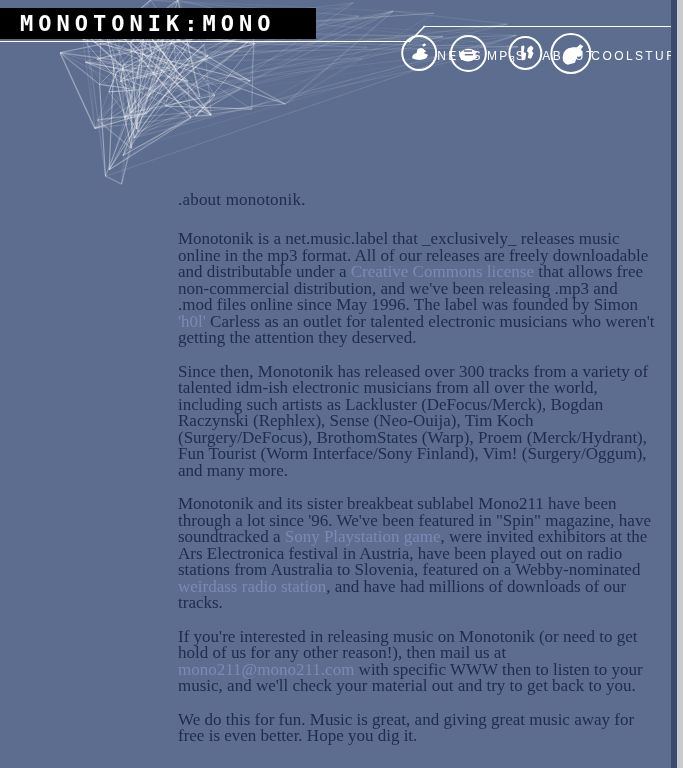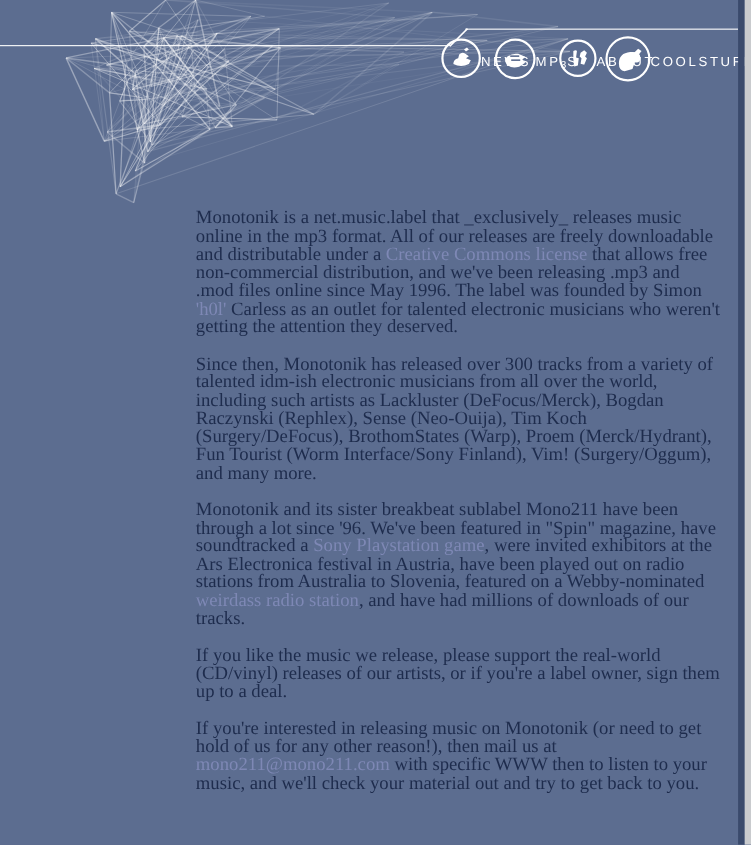--- a/index.html
+++ b/index.html
@@ -322,20 +322,23 @@
       <line x1="353.4" y1="2.7" x2="109.2" y2="169.8" stroke="rgba(255,255,255,0.10)" stroke-width="1.17"></line>
       <line x1="393.0" y1="11.2" x2="163.7" y2="52.9" stroke="rgba(255,255,255,0.13)" stroke-width="0.74"></line>
       <line x1="393.0" y1="11.2" x2="208.0" y2="55.4" stroke="rgba(255,255,255,0.08)" stroke-width="0.93"></line>
       <line x1="393.0" y1="11.2" x2="189.5" y2="61.1" stroke="rgba(255,255,255,0.08)" stroke-width="0.58"></line>
       <line x1="393.0" y1="11.2" x2="94.8" y2="128.4" stroke="rgba(255,255,255,0.13)" stroke-width="1.30"></line>
       <line x1="443.0" y1="36.6" x2="165.2" y2="32.5" stroke="rgba(255,255,255,0.08)" stroke-width="1.05"></line>
       <line x1="443.0" y1="36.6" x2="177.5" y2="86.4" stroke="rgba(255,255,255,0.13)" stroke-width="1.07"></line>
       <line x1="443.0" y1="36.6" x2="199.7" y2="96.7" stroke="rgba(255,255,255,0.10)" stroke-width="0.82"></line>
     </svg>
 
+  <div class="logo-banner">
+    <span class="logo-text">monotonik:mono</span>
+  </div>
 
   <div class="rule rule-left"></div>
   <svg class="rule-diag" viewBox="0 0 18 20">
     <line x1="1" y1="18" x2="17" y2="2" stroke="#ffffff" stroke-width="1.4"></line>
   </svg>
   <div class="rule rule-right"></div>
 
   <nav id="nav">
       <div class="nav-item" style="left: 442px;">
         <div class="circle-wrap">
@@ -378,25 +381,26 @@
               <path d="M9 21 q0-9 10-10 q9-1 9 5 q0 5-5 4 l-2 6 -7 2 q-5-1-5-7 z" fill="#fff"></path>
               <path d="M22 12 l4-4 3 2 -3 4 z" fill="#fff"></path>
             </svg>
           </div>
         </div>
         <div class="nav-label"><span>COOLSTUFF</span></div>
       </div>
     </nav>
 
   <main class="article">
+    <h1>.about monotonik.</h1>
     <div id="article-body">
         <div class="para"><span>Monotonik is a net.music.label that _exclusively_ releases music online in the mp3 format. All of our releases are freely downloadable and distributable under a </span><span class="link">Creative Commons license</span><span> that allows free non-commercial distribution, and we've been releasing .mp3 and .mod files online since May 1996. The label was founded by Simon </span><span class="link">'h0l'</span><span> Carless as an outlet for talented electronic musicians who weren't getting the attention they deserved.</span></div>
         <div class="para"><span>Since then, Monotonik has released over 300 tracks from a variety of talented idm-ish electronic musicians from all over the world, including such artists as Lackluster (DeFocus/Merck), Bogdan Raczynski (Rephlex), Sense (Neo-Ouija), Tim Koch (Surgery/DeFocus), BrothomStates (Warp), Proem (Merck/Hydrant), Fun Tourist (Worm Interface/Sony Finland), Vim! (Surgery/Oggum), and many more.</span></div>
         <div class="para"><span>Monotonik and its sister breakbeat sublabel Mono211 have been through a lot since '96. We've been featured in "Spin" magazine, have soundtracked a </span><span class="link">Sony Playstation game</span><span>, were invited exhibitors at the Ars Electronica festival in Austria, have been played out on radio stations from Australia to Slovenia, featured on a Webby-nominated </span><span class="link">weirdass radio station</span><span>, and have had millions of downloads of our tracks.</span></div>
-        <div class="para"><span>If you like the music we release, please support the real-world (CD/vinyl) releases of our artists, or if you're a label owner, sign them up to a deal.</span></div>
         <div class="para"><span>If you're interested in releasing music on Monotonik (or need to get hold of us for any other reason!), then mail us at </span><span class="link">mono211@mono211.com</span><span> with specific WWW then to listen to your music, and we'll check your material out and try to get back to you.</span></div>
+        <div class="para"><span>We do this for fun. Music is great, and giving great music away for free is even better. Hope you dig it.</span></div>
       </div>
   </main>
 
   <div class="edge-dark"></div>
   <div class="edge-light"></div>
 
 </div>
 
 </body></html>

